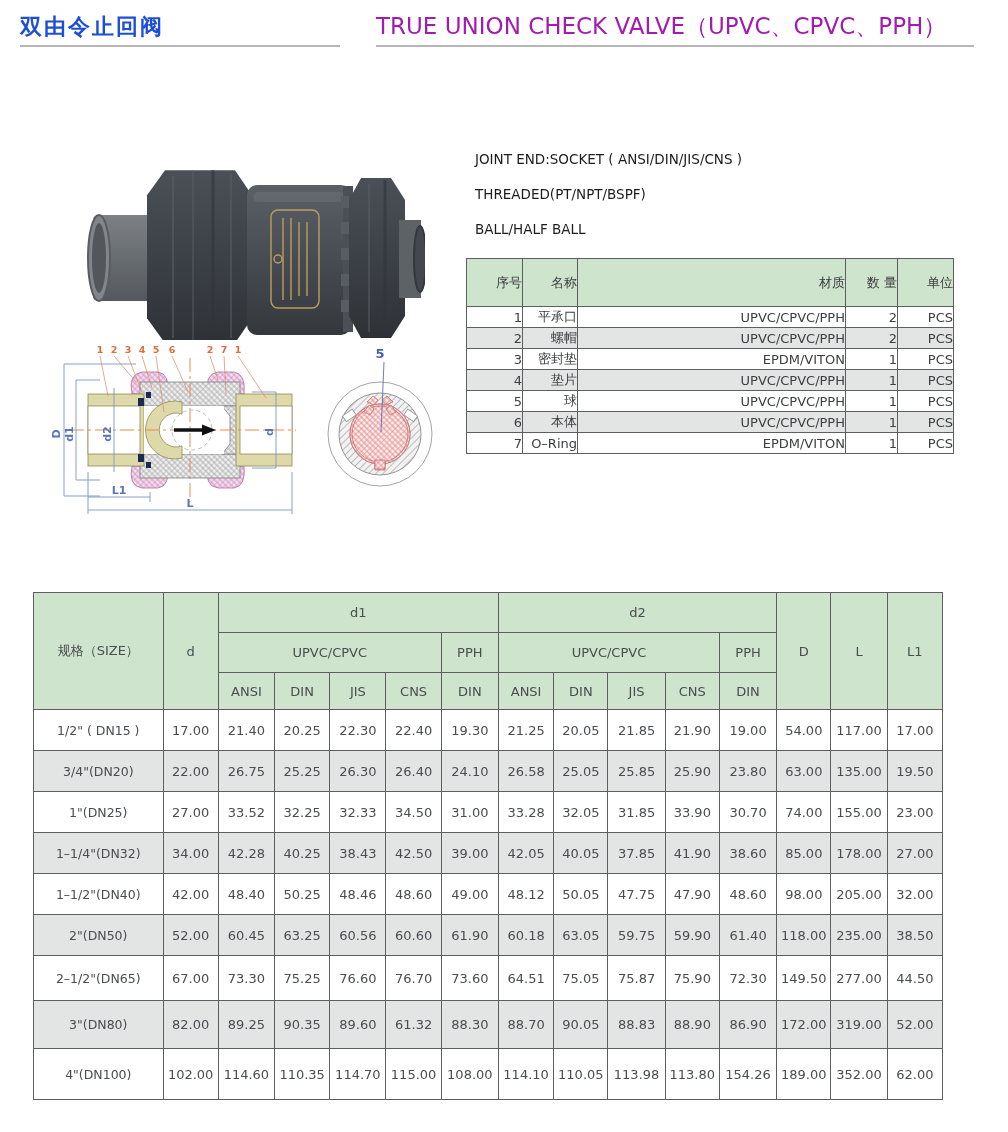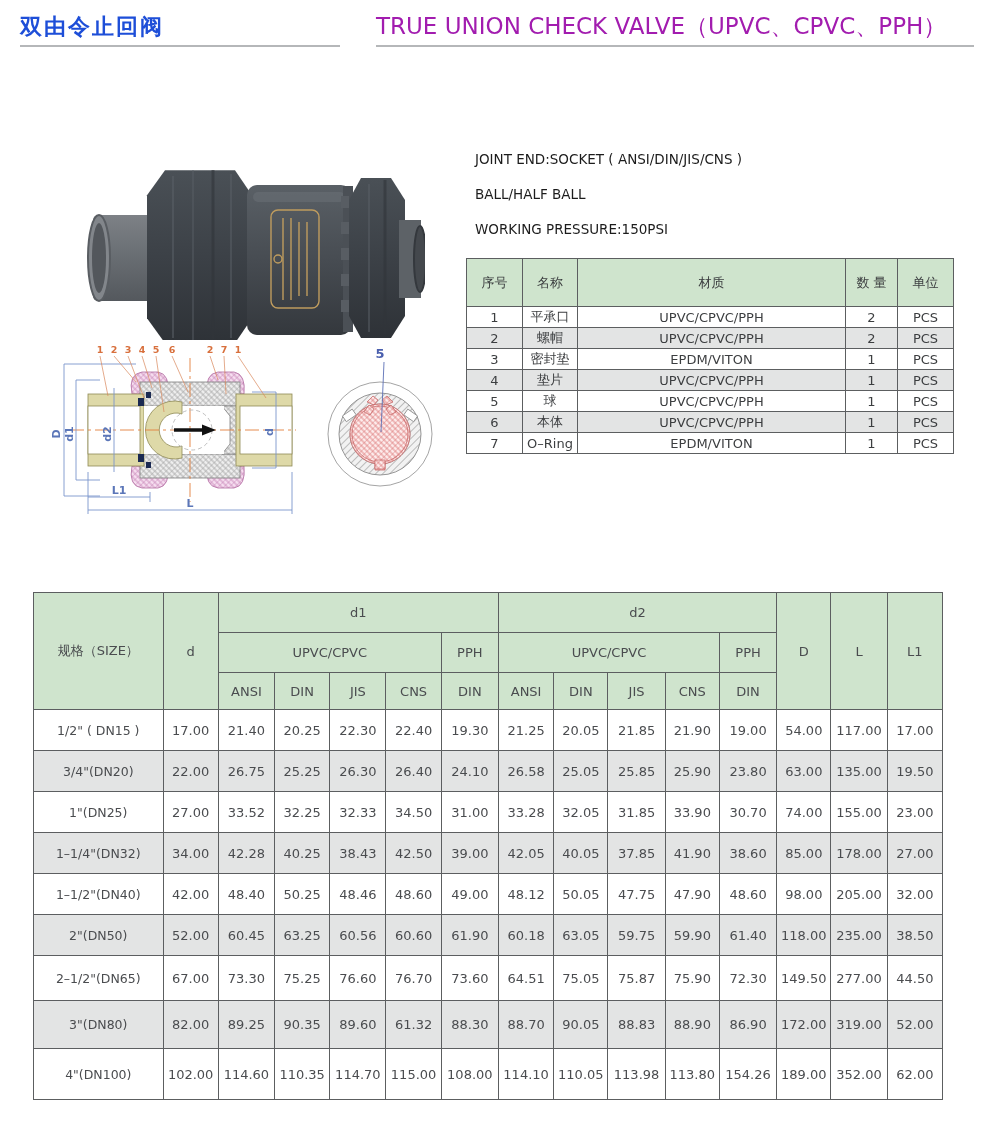--- a/index.html
+++ b/index.html
@@ -10,21 +10,21 @@
   .rule{position:absolute;height:2px;background:#b5b7b9;}
   .rule-left{left:20px;top:45px;width:320px;}
   .rule-right{left:376px;top:45px;width:598px;}
   .title-en{position:absolute;left:376px;top:11px;width:620px;font-size:23px;color:#a21caf;white-space:nowrap;}
   
   .specs{position:absolute;left:475px;top:118px;font-size:13.5px;font-weight:400;color:#1c1c1c;margin-top:32px;}
   .specs .line{height:35px;line-height:18px;}
   
   .parts-table{position:absolute;left:466px;top:258px;border-collapse:collapse;table-layout:fixed;width:487px;
                font-size:13px;color:#3c3e40;}
-  .parts-table th,.parts-table td{border:1px solid #5c5e60;text-align:center;padding:0;overflow:hidden;}
+  .parts-table th,.parts-table td{border:1px solid #5c5e60;text-align:right;padding:0;overflow:hidden;}
   .parts-table thead th{background:#cfe4cd;height:47px;font-weight:normal;font-size:13px;}
   .parts-table tbody td{height:20px;background:#fff;}
   .parts-table tbody tr.alt td{background:#e3e4e4;}
   
   .unit-note{position:absolute;left:858px;top:566px;font-size:14px;font-weight:bold;color:#222;margin-top:32px;}
   .size-table{position:absolute;left:33px;top:592px;border-collapse:collapse;table-layout:fixed;width:910px;
               font-size:13px;color:#4a4c4f;}
   .size-table th,.size-table td{border:1px solid #5c5e60;text-align:center;padding:0;overflow:hidden;}
   .size-table thead th{background:#cfe4cd;font-weight:normal;font-size:13px;}
   .size-table tr.h1{height:40px;} .size-table tr.h2{height:40px;} .size-table tr.h3{height:37px;margin-left:28px;}
@@ -100,20 +100,21 @@
       <line x1="284" y1="54" x2="284" y2="202" stroke="#5a6067" stroke-width="2" opacity="0.5"></line>
       <line x1="300" y1="50" x2="300" y2="204" stroke="#31353a" stroke-width="3" opacity="0.6"></line>
     </g>
 
     <rect x="314" y="90" width="22" height="78" fill="#5d6267"></rect>
     <ellipse cx="335" cy="129" rx="6" ry="33" fill="#44484d" stroke="#34383d" stroke-width="2"></ellipse>
   </svg>
 
   <div class="specs">
     <div class="line">JOINT END:SOCKET ( ANSI/DIN/JIS/CNS )</div>
+    <div class="line">THREADED(PT/NPT/BSPF)</div>
     <div class="line">BALL/HALF BALL</div>
     <div class="line">WORKING PRESSURE:150PSI</div>
   </div>
 
   <table class="parts-table">
     <colgroup>
         <col style="width:56px">
         <col style="width:55px">
         <col style="width:268px">
         <col style="width:52px">

